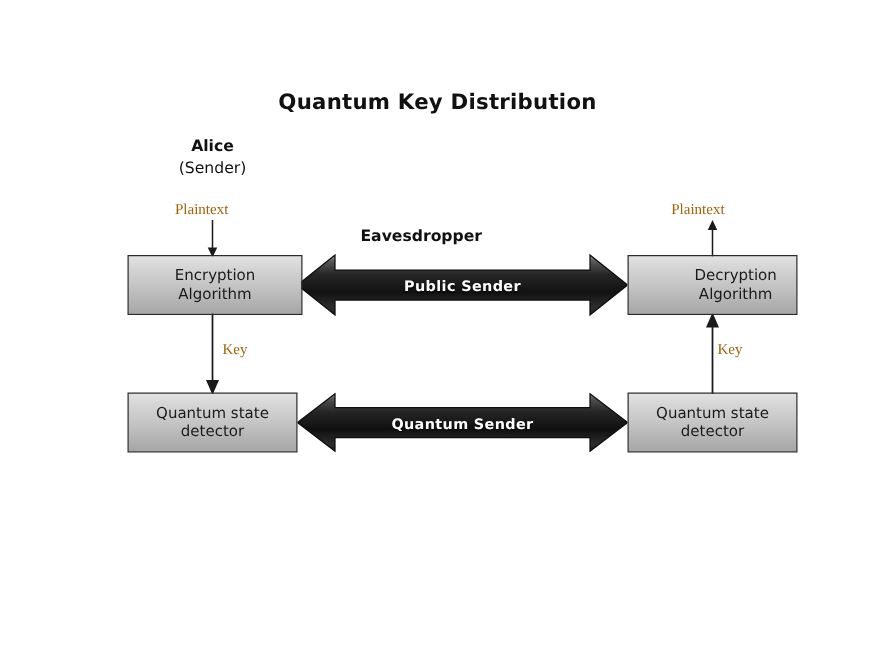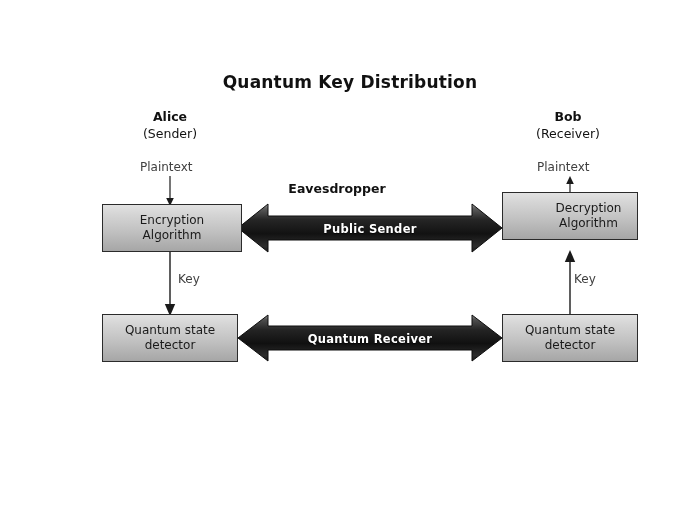--- a/index.html
+++ b/index.html
@@ -53,22 +53,23 @@
     font-weight: normal;
     font-size: 12.5px;
     color: #111111;
   }
   #alice-party { left: 80px; top: 108px; }
   #bob-party   { left: 478px; top: 108px; }
 
   
   .plain-label {
     font-size: 12px;
-    color: #404040;
+    color: #a16207;
     white-space: nowrap;
+    font-family: Liberation Serif, serif;
   }
   #alice-plaintext-label { left: 140px; top: 160px; }
   #bob-plaintext-label   { left: 537px; top: 160px; }
   #alice-key-label       { left: 178px; top: 272px; }
   #bob-key-label         { left: 574px; top: 272px; }
 
   #eavesdropper-label {
     left: 242px;
     top: 181px;
     width: 190px;
@@ -87,21 +88,21 @@
     align-items: center;
     justify-content: center;
     text-align: center;
     font-size: 12px;
     line-height: 15px;
     color: #1a1a1a;
   }
   .box .box-text { display: block; padding: 0 6px; }
 
   #box-encryption { left: 102px; top: 204px; width: 140px; height: 48px; }
-  #box-decryption { left: 502px; top: 192px; width: 136px; height: 48px; padding-left: 37px; }
+  #box-decryption { left: 502px; top: 204px; width: 136px; height: 48px; padding-left: 37px; }
   #box-qgen       { left: 102px; top: 314px; width: 136px; height: 48px; }
   #box-qdet       { left: 502px; top: 314px; width: 136px; height: 48px; }
 
   
   .vconn { width: 14px; }
   .vconn svg { display: block; }
 
   #conn-alice-plaintext { left: 163px; top: 176px; height: 30px; }
   #conn-bob-plaintext   { left: 563px; top: 176px; height: 30px; }
   #conn-alice-key       { left: 163px; top: 250px; height: 66px; }
@@ -143,24 +144,20 @@
 
 <div id="canvas">
 
   <div class="abs party" id="alice-party">
     <div class="name">Alice</div>
     <div class="role">(Sender)</div>
   </div>
 
   <div class="abs" id="title">Quantum Key Distribution</div>
 
-  <div class="abs party" id="bob-party">
-    <div class="name">Bob</div>
-    <div class="role">(Receiver)</div>
-  </div>
 
   <div class="abs plain-label" id="alice-plaintext-label">Plaintext</div>
   <div class="abs plain-label" id="bob-plaintext-label">Plaintext</div>
 
   <div class="abs plain-label" id="alice-key-label">Key</div>
   <div class="abs plain-label" id="bob-key-label">Key</div>
 
   <div class="abs" id="eavesdropper-label">Eavesdropper</div>
 
   <div class="abs vconn" id="conn-alice-plaintext">
@@ -215,21 +212,21 @@
           <stop offset="0%" stop-color="#8e8e8e"></stop>
           <stop offset="10%" stop-color="#4f4f4f"></stop>
           <stop offset="32%" stop-color="#242424"></stop>
           <stop offset="62%" stop-color="#101010"></stop>
           <stop offset="88%" stop-color="#2c2c2c"></stop>
           <stop offset="100%" stop-color="#1a1a1a"></stop>
         </linearGradient>
       </defs>
       <polygon points="0,24 30,1 30,12 234,12 234,1 264,24 234,47 234,36 30,36 30,47" fill="url(#gradQuantum)" stroke="#0d0d0d" stroke-width="1"></polygon>
     </svg>
-    <div class="channel-label">Quantum Receiver</div>
+    <div class="channel-label">Quantum Sender</div>
   </div>
 
   <div class="abs box" id="box-encryption">
     <span class="box-text">
       <span>Encryption</span><br>
       <span>Algorithm</span>
     </span>
   </div>
 
   <div class="abs box" id="box-decryption">

